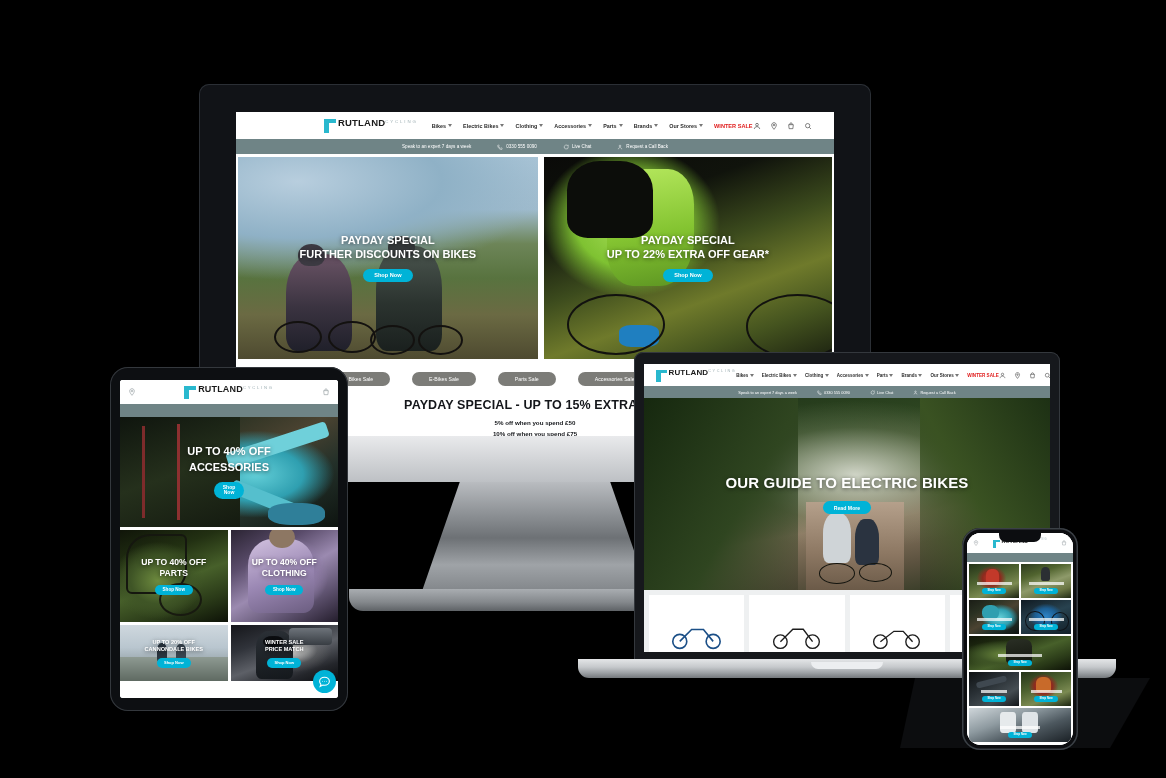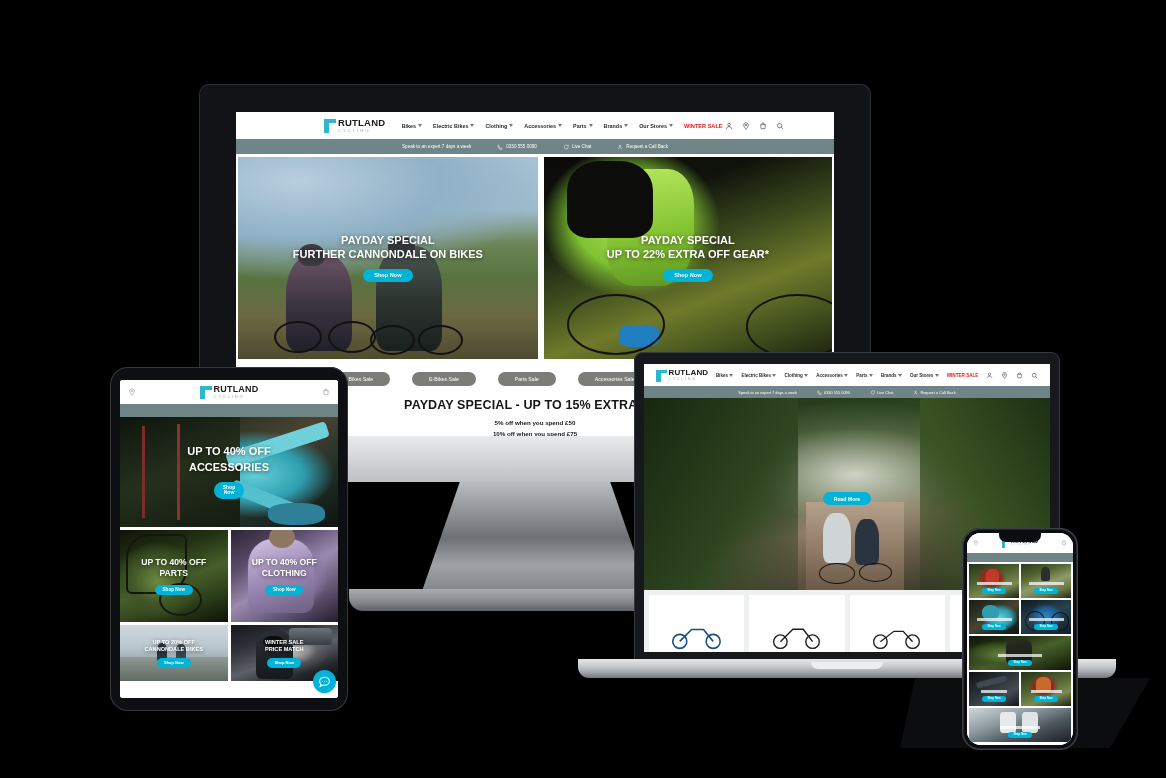--- a/index.html
+++ b/index.html
@@ -7,21 +7,21 @@
   body { font-family:"Liberation Sans", sans-serif; }
 
   .stage { position:relative; width:1166px; height:778px; background:#000; }
 
   
   .site { background:#fff; width:100%; height:100%; overflow:hidden; position:relative; }
   .navbar { background:#fff; display:flex; align-items:center; width:100%; }
   .logo { display:flex; align-items:flex-start; }
   .logo-mark { background:#29b8ce; position:relative; flex:none; }
   .logo-mark:after{ content:""; position:absolute; background:#29b8ce; }
-  .logo-txt { display:flex; flex-direction:column; line-height:1; }
+  .logo-txt { display:flex; line-height:1; }
   .logo-1 { font-weight:bold; color:#1a1a1a; letter-spacing:.02em; }
   .logo-2 { color:#9fb0b4; letter-spacing:.42em; }
   .navlinks { display:flex; align-items:center; flex:1; justify-content:center; }
   .navlink { color:#2b2b2b; font-weight:bold; white-space:nowrap; display:flex; align-items:center; }
   .navlink .car { display:inline-block; border-left:2px solid transparent; border-right:2px solid transparent; border-top:3px solid #777; }
   .navlink.sale { color:#e01b1b; }
   .navicons { display:flex; align-items:center; }
   .navicons svg { display:block; }
   .infobar { background:#6f8486; color:#fff; display:flex; align-items:center; justify-content:center; width:100%; }
   .infoitem { display:flex; align-items:center; white-space:nowrap; color:#fff; }
@@ -213,21 +213,21 @@
             <div style="position:absolute;left:16%;bottom:4%;width:22%;height:48%;background:linear-gradient(180deg,#6b5466 0%,#3a3340 55%,#20202a 100%);border-radius:40% 40% 16% 16%;"></div>
             <div style="position:absolute;left:20%;bottom:46%;width:9%;height:11%;background:#3c3a42;border-radius:50% 50% 40% 40%;"></div>
             <div style="position:absolute;left:46%;bottom:4%;width:22%;height:52%;background:linear-gradient(180deg,#4c5750 0%,#2b332f 55%,#1a201e 100%);border-radius:40% 40% 16% 16%;"></div>
             <div style="position:absolute;left:50%;bottom:50%;width:9%;height:11%;background:#373b3c;border-radius:50% 50% 40% 40%;"></div>
             <div style="position:absolute;left:12%;bottom:3%;width:16%;height:16%;border:2px solid #13110f;border-radius:50%;"></div>
             <div style="position:absolute;left:30%;bottom:3%;width:16%;height:16%;border:2px solid #13110f;border-radius:50%;"></div>
             <div style="position:absolute;left:44%;bottom:2%;width:15%;height:15%;border:2px solid #13110f;border-radius:50%;"></div>
             <div style="position:absolute;left:60%;bottom:2%;width:15%;height:15%;border:2px solid #13110f;border-radius:50%;"></div>
             <div class="ph-cap">
               <div class="t" style="font-size:11px;">PAYDAY SPECIAL</div>
-              <div class="t" style="font-size:11px;">FURTHER CANNONDALE ON BIKES</div>
+              <div class="t" style="font-size:11px;">FURTHER DISCOUNTS ON BIKES</div>
               <span class="btn-cyan" style="font-size:5.6px;padding:3.5px 11px;margin-top:8px;">Shop Now</span>
             </div>
           </div>
           <div class="ph sc-gear" style="flex:1;">
             <div style="position:absolute;left:22%;top:6%;width:30%;height:58%;background:linear-gradient(170deg,#b6e85e 0%,#84c431 55%,#5d9522 100%);border-radius:44% 30% 40% 30%;"></div>
             <div style="position:absolute;left:8%;top:2%;width:30%;height:38%;background:#0c0d0a;border-radius:38% 38% 24% 24%;"></div>
             <div style="position:absolute;left:26%;bottom:6%;width:14%;height:11%;background:#1f7fc0;border-radius:30%;"></div>
             <div style="position:absolute;left:8%;bottom:2%;width:34%;height:30%;border:2px solid #12120f;border-radius:50%;"></div>
             <div style="position:absolute;right:-6%;bottom:0%;width:36%;height:32%;border:2px solid #12120f;border-radius:50%;"></div>
             <div class="ph-cap">
@@ -351,20 +351,21 @@
 
           <div class="ph sc-forest" style="height:192px;">
             <div style="position:absolute;left:0;bottom:0;width:38%;height:100%;background:linear-gradient(120deg,#16280f 0%,#2f4520 60%,rgba(20,30,14,.2) 100%);"></div>
             <div style="position:absolute;right:0;bottom:0;width:32%;height:100%;background:linear-gradient(240deg,#1d3014 0%,#3a5222 55%,rgba(25,38,16,.25) 100%);"></div>
             <div style="position:absolute;left:40%;bottom:0;width:24%;height:46%;background:linear-gradient(180deg,#b5a08b 0%,#8d7863 58%,#6b5a48 100%);"></div>
             <div style="position:absolute;left:44%;bottom:14%;width:7%;height:26%;background:#cfd4d7;border-radius:40% 40% 18% 18%;"></div>
             <div style="position:absolute;left:52%;bottom:13%;width:6%;height:24%;background:#2a3340;border-radius:40% 40% 18% 18%;"></div>
             <div style="position:absolute;left:43%;bottom:3%;width:9%;height:11%;border:1.4px solid #14150f;border-radius:50%;"></div>
             <div style="position:absolute;left:53%;bottom:4%;width:8%;height:10%;border:1.4px solid #14150f;border-radius:50%;"></div>
             <div class="ph-cap">
+              <div class="t" style="font-size:15px;letter-spacing:.01em;">OUR GUIDE TO ELECTRIC BIKES</div>
               <span class="btn-cyan" style="font-size:5.2px;padding:3.5px 11px;margin-top:9px;">Read More</span>
             </div>
           </div>
 
           <div class="prodrow" style="height:62px;gap:5px;padding:5px 5px 0;">
             <div class="prodcard">
               <svg class="bikeicon" width="54" height="28" viewBox="0 0 100 52" fill="none" stroke="#1b4f87" stroke-width="3">
                   <circle cx="18" cy="36" r="13"></circle>
                   <circle cx="80" cy="36" r="13"></circle>
                   <path d="M18 36L40 14h22L80 36M40 14h16" stroke="#1b4f87"></path>

